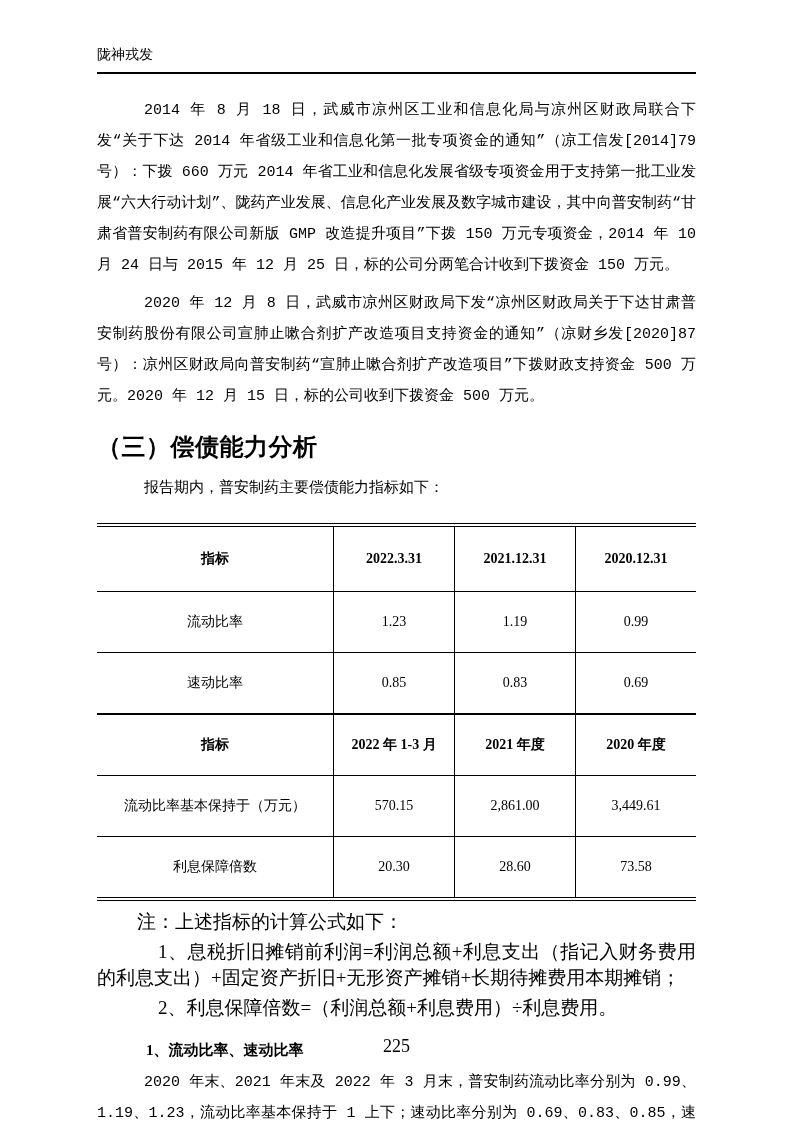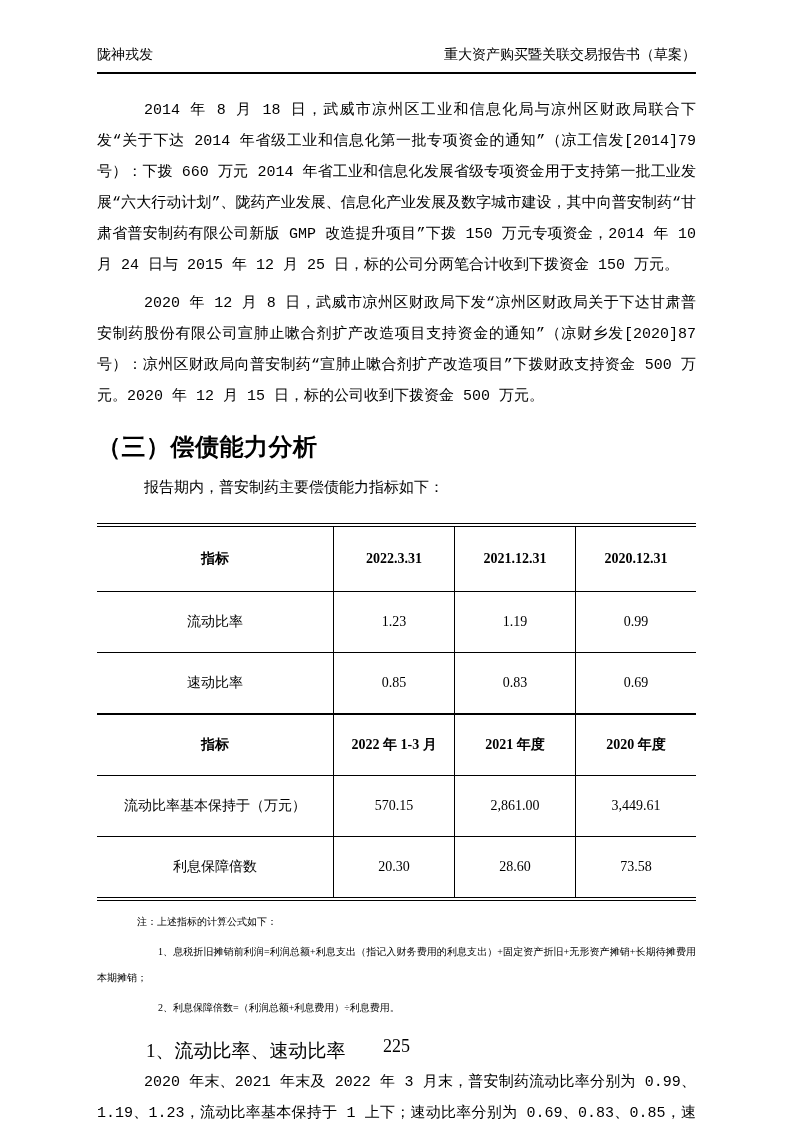--- a/index.html
+++ b/index.html
@@ -55,48 +55,47 @@
     border-bottom: 1px solid #000;
     height: 24px;
     text-align: center;
     vertical-align: middle;
     padding: 18px 4px;
   }
   .metrics-table td:not(:last-child) { border-right: 1px solid #000; }
   .metrics-table tr.thead-row td { font-weight: bold; }
   .metrics-table tr.h1 td { height: 28px; }
   .metrics-table tr.section-sep td { border-top: 2px solid #000; }
-  .notes { margin-top: 8px; font-size: 10px; line-height: 26px; }
+  .notes { margin-top: 8px; font-size: 19px; line-height: 26px; }
   .note { margin: 0; text-indent: 40px; text-align: justify; }
   .note-num { margin-top: 4px; text-indent: 61px; }
   .sub-heading {
-    font-size: 19px;
+    font-size: 15px;
     line-height: 31px;
     text-indent: 49px;
     margin: 14px 0 0 0;
-    font-weight: normal;
+    font-weight: bold;
   }
   .p3 { margin-top: 1px; }
   .doc-footer {
     position: absolute;
     left: 0;
     top: 1036px;
     width: 100%;
     text-align: center;
     font-size: 18px;
   }
 </style>
 </head>
 <body>
 
 <div class="page">
 
   <header class="doc-header">
     <span>陇神戎发</span>
-    <span>重大资产购买暨关联交易报告书（草案）</span>
   </header>
 
   <main>
 
     <p class="body-para p1">2014 年 8 月 18 日，武威市凉州区工业和信息化局与凉州区财政局联合下发“关于下达 2014 年省级工业和信息化第一批专项资金的通知”（凉工信发[2014]79 号）：下拨 660 万元 2014 年省工业和信息化发展省级专项资金用于支持第一批工业发展“六大行动计划”、陇药产业发展、信息化产业发展及数字城市建设，其中向普安制药“甘肃省普安制药有限公司新版 GMP 改造提升项目”下拨 150 万元专项资金，2014 年 10 月 24 日与 2015 年 12 月 25 日，标的公司分两笔合计收到下拨资金 150 万元。</p>
 
     <p class="body-para p2">2020 年 12 月 8 日，武威市凉州区财政局下发“凉州区财政局关于下达甘肃普安制药股份有限公司宣肺止嗽合剂扩产改造项目支持资金的通知”（凉财乡发[2020]87 号）：凉州区财政局向普安制药“宣肺止嗽合剂扩产改造项目”下拨财政支持资金 500 万元。2020 年 12 月 15 日，标的公司收到下拨资金 500 万元。</p>
 
     <h2 class="section-heading">（三）偿债能力分析</h2>
 

